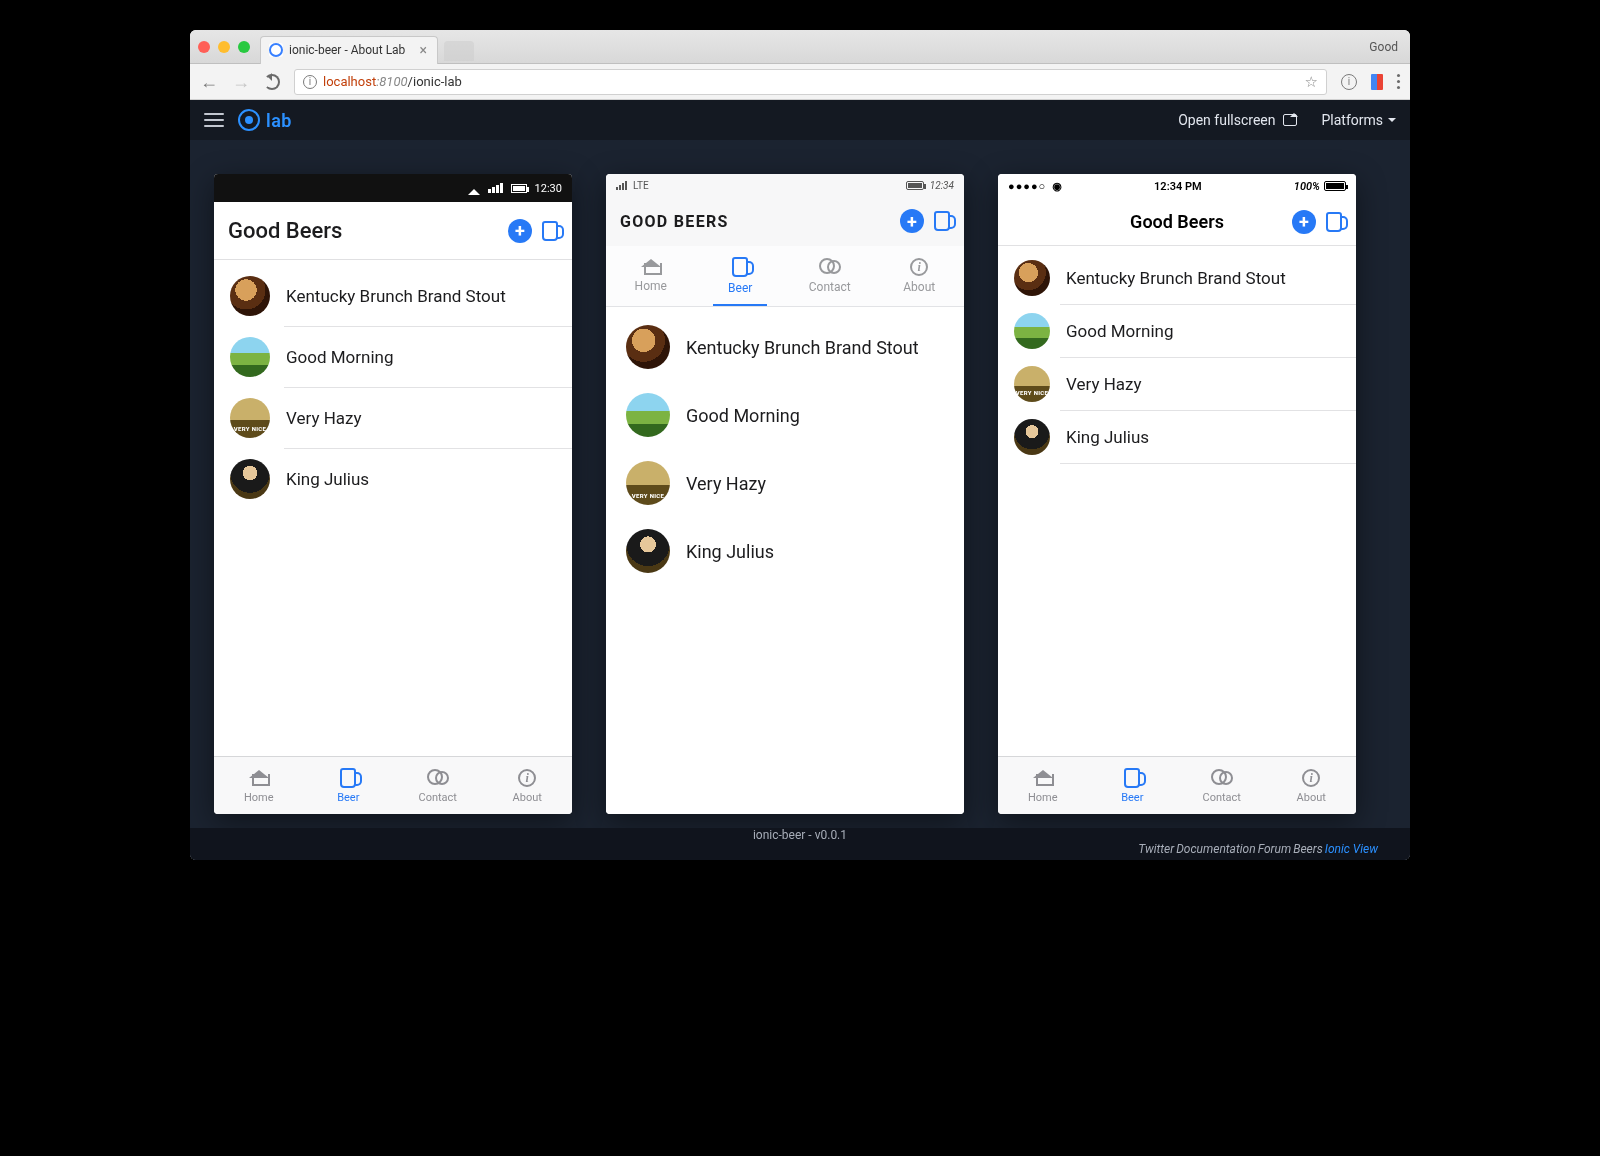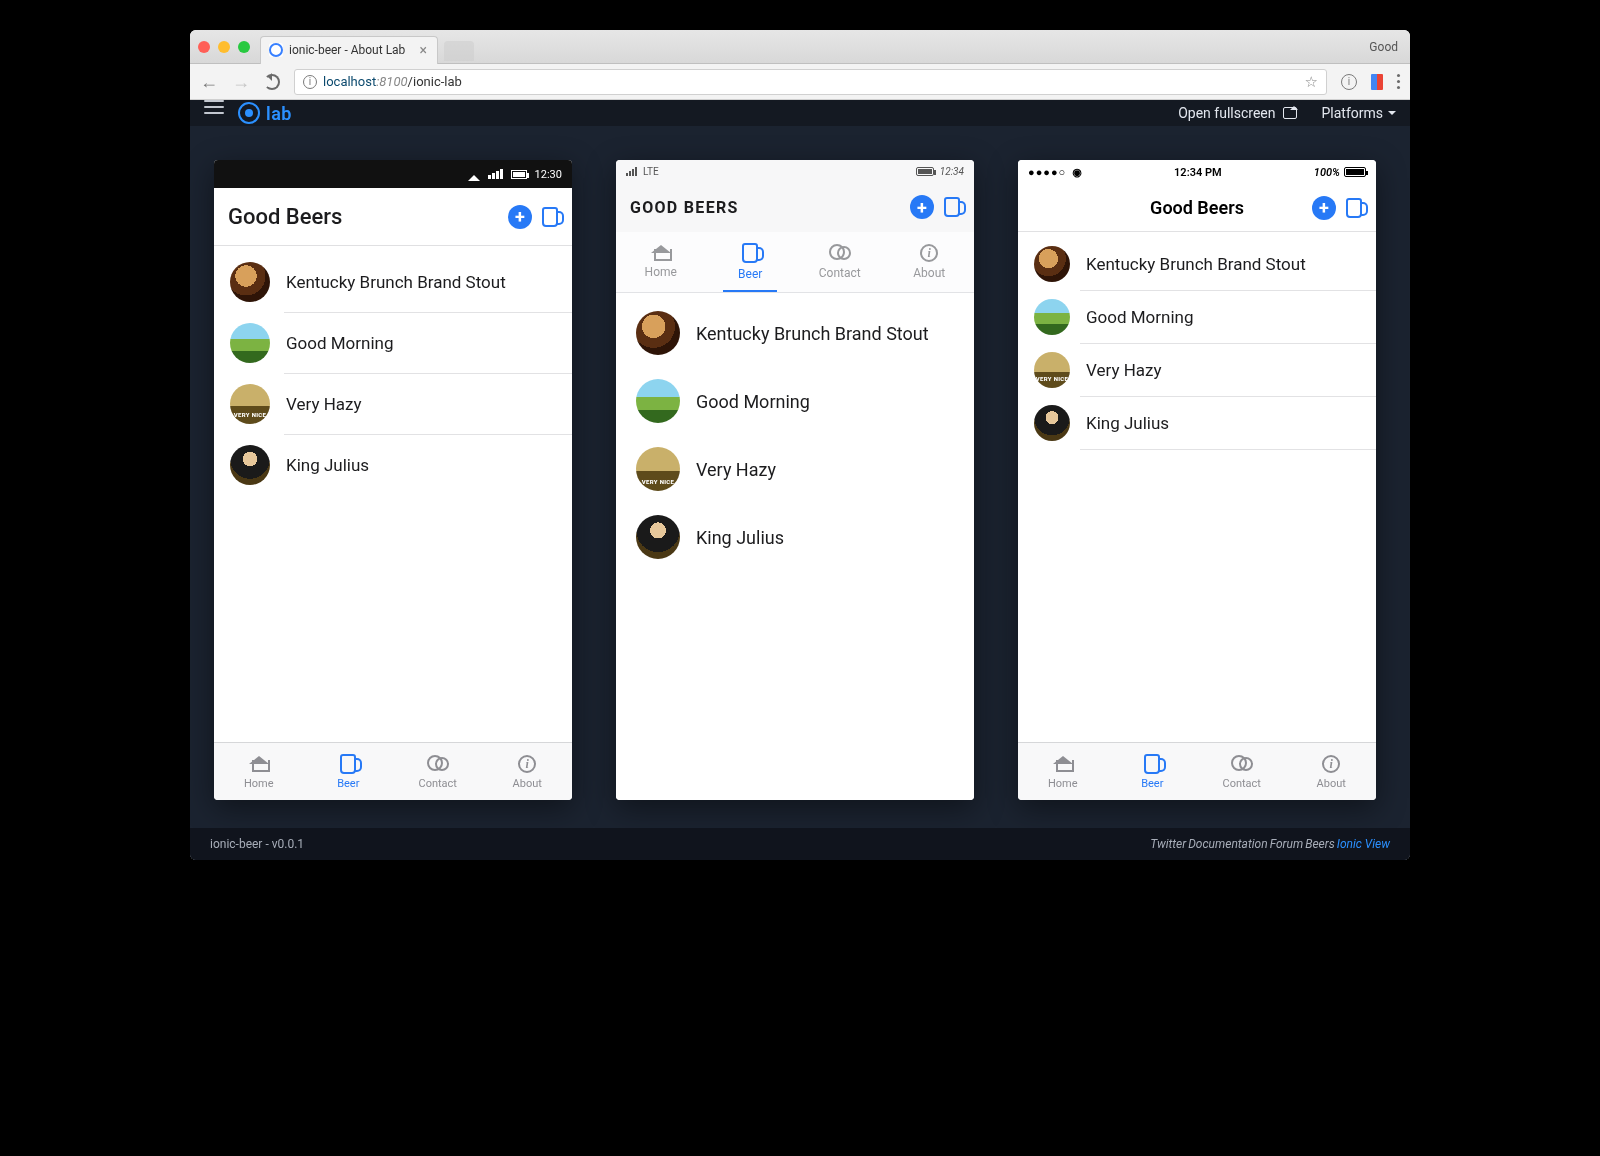--- a/index.html
+++ b/index.html
@@ -44,43 +44,43 @@
 .ghost-tab{ width:30px; height:20px; background:#ccc; margin-left:6px; margin-top:8px; border-radius:4px 4px 0 0; opacity:.5;}
 .demo-label{ margin-left:auto; font-size:12px; color:#555; padding-right:4px;}
 
 .addr-bar{ height:36px; background:#f3f3f3; display:flex; align-items:center; padding:0 10px; gap:14px; border-bottom:1px solid #d0d0d0;}
 .nav-arrow{ color:#7a7a7a; font-size:18px; }
 .nav-arrow.disabled{color:#c5c5c5;}
 .reload-icon{ width:16px;height:16px;border:2px solid #6a6a6a;border-radius:50%; position:relative;border-left-color:transparent;}
 .reload-icon::after{content:"";position:absolute;top:-3px;left:-2px;border:4px solid transparent;border-right-color:#6a6a6a;}
 .omnibox{ flex:1; height:26px; background:#fff; border:1px solid #d0d0d0; border-radius:3px; display:flex; align-items:center; padding:0 8px; font-size:13px; color:#333;}
 .omnibox .info-circ{ width:14px;height:14px;border:1.5px solid #7a7a7a;border-radius:50%;display:flex;align-items:center;justify-content:center;font-size:10px;color:#7a7a7a;margin-right:6px;}
-.omnibox .host{color:#0c4a6e;} .omnibox .port{color:#888;font-style:italic;} .omnibox .path{color:#333;}
+.omnibox .host{color:#c2410c;} .omnibox .port{color:#888;font-style:italic;} .omnibox .path{color:#333;}
 .omnibox .star{margin-left:auto;color:#888;font-size:15px;}
 .chrome-ico{ width:16px;height:16px;border:1.5px solid #7a7a7a;border-radius:50%;display:flex;align-items:center;justify-content:center;font-size:10px;color:#7a7a7a;}
 .ext-ico{width:12px;height:16px;background:linear-gradient(90deg,#4285f4 50%,#ea4335 50%);border-radius:1px;}
 .kebab{display:flex;flex-direction:column;gap:3px;} .kebab span{width:3px;height:3px;background:#6a6a6a;border-radius:50%;}
 
 
 .lab-viewport{ background:#1b2330; color:#e2e6ee; height:760px; display:flex; flex-direction:column;}
-.lab-topbar{ height:26px; background:#141922; display:flex; padding:0 14px; gap:14px;}
+.lab-topbar{ height:40px; background:#141922; display:flex; align-items:center; padding:0 14px; gap:14px;}
 .hamb{display:flex;flex-direction:column;gap:4px;}
 .hamb span{width:20px;height:2px;background:#c2c7d0;border-radius:1px;}
 .lab-logo{display:flex;align-items:center;gap:6px;}
 .lab-logo .mark{width:22px;height:22px;border:2px solid #2b90ff;border-radius:50%;position:relative;}
 .lab-logo .mark::after{content:"";position:absolute;width:8px;height:8px;background:#2b90ff;border-radius:50%;top:5px;left:5px;}
 .lab-logo .word{color:#2b90ff;font-weight:600;font-size:18px;letter-spacing:.5px;}
 .lab-top-right{margin-left:auto;display:flex;align-items:center;gap:24px;font-size:14px;color:#e2e6ee;}
 .open-fs{display:flex;align-items:center;gap:8px;}
 .share-ico{width:14px;height:12px;border:1.5px solid #e2e6ee;border-radius:2px;position:relative;}
 .share-ico::after{content:"";position:absolute;top:-6px;right:-2px;border:4px solid transparent;border-bottom-color:#e2e6ee;}
 .platforms{display:flex;align-items:center;gap:5px;}
 .caret-down{width:0;height:0;border:4px solid transparent;border-top-color:#e2e6ee;margin-top:3px;}
 
-.device-row{ flex:1; display:flex; gap:44px; padding:34px 24px 24px; overflow:hidden;}
+.device-row{ flex:1; display:flex; gap:34px; padding:34px 24px 24px; overflow:hidden;}
 .device{ width:358px; height:640px; background:#fff; border-radius:4px; overflow:hidden; box-shadow:0 8px 30px rgba(0,0,0,.45); display:flex; flex-direction:column;}
 
 
 .app-header{ display:flex; align-items:center; padding:0 14px; justify-content:space-between; }
 .hdr-btns{display:flex;align-items:center;gap:10px;}
 .plus-btn{width:24px;height:24px;border-radius:50%;background:#2779f6;color:#fff;display:flex;align-items:center;justify-content:center;font-size:18px;font-weight:700;}
 .beer-ico{display:inline-block;width:16px;height:20px;position:relative;}
 .beer-ico::before{content:"";position:absolute;inset:0;border:2px solid currentColor;border-radius:3px 3px 4px 4px;}
 .beer-ico::after{content:"";position:absolute;right:-6px;top:4px;width:6px;height:10px;border:2px solid currentColor;border-left:none;border-radius:0 5px 5px 0;}
 .beer-ico.blue{color:#2779f6;}
@@ -151,21 +151,21 @@
 .device-ios .statusbar .bat::after{content:"";position:absolute;right:-3px;top:3px;width:2px;height:4px;background:#000;}
 .device-ios .app-header{height:48px;border-bottom:1px solid #e1e1e3;justify-content:center;position:relative;}
 .device-ios .app-header .title{font-size:18px;font-weight:600;color:#000;}
 .device-ios .app-header .hdr-btns{position:absolute;right:14px;}
 .device-ios .content{flex:1;background:#fff;}
 .device-ios .row{padding:8px 16px;}
 .device-ios .divline{margin-left:62px;}
 .device-ios .row .avatar{width:36px;height:36px;}
 
 
-.lab-footer{height:32px;background:#10141d;display:flex;align-items:center;padding:0 20px;font-size:12px;color:#a7adb8;}
+.lab-footer{height:32px;background:#10141d;display:flex;align-items:center;padding:0 32px;font-size:12px;color:#a7adb8;flex-direction:column;}
 .lab-footer .links{margin-left:auto;display:flex;gap:2px;font-style:italic;}
 .lab-footer .links .accent{color:#2b90ff;}
 
 </style>
 </head>
 <body>
 
 <div class="browser-window">
 
   <div class="tab-strip">

